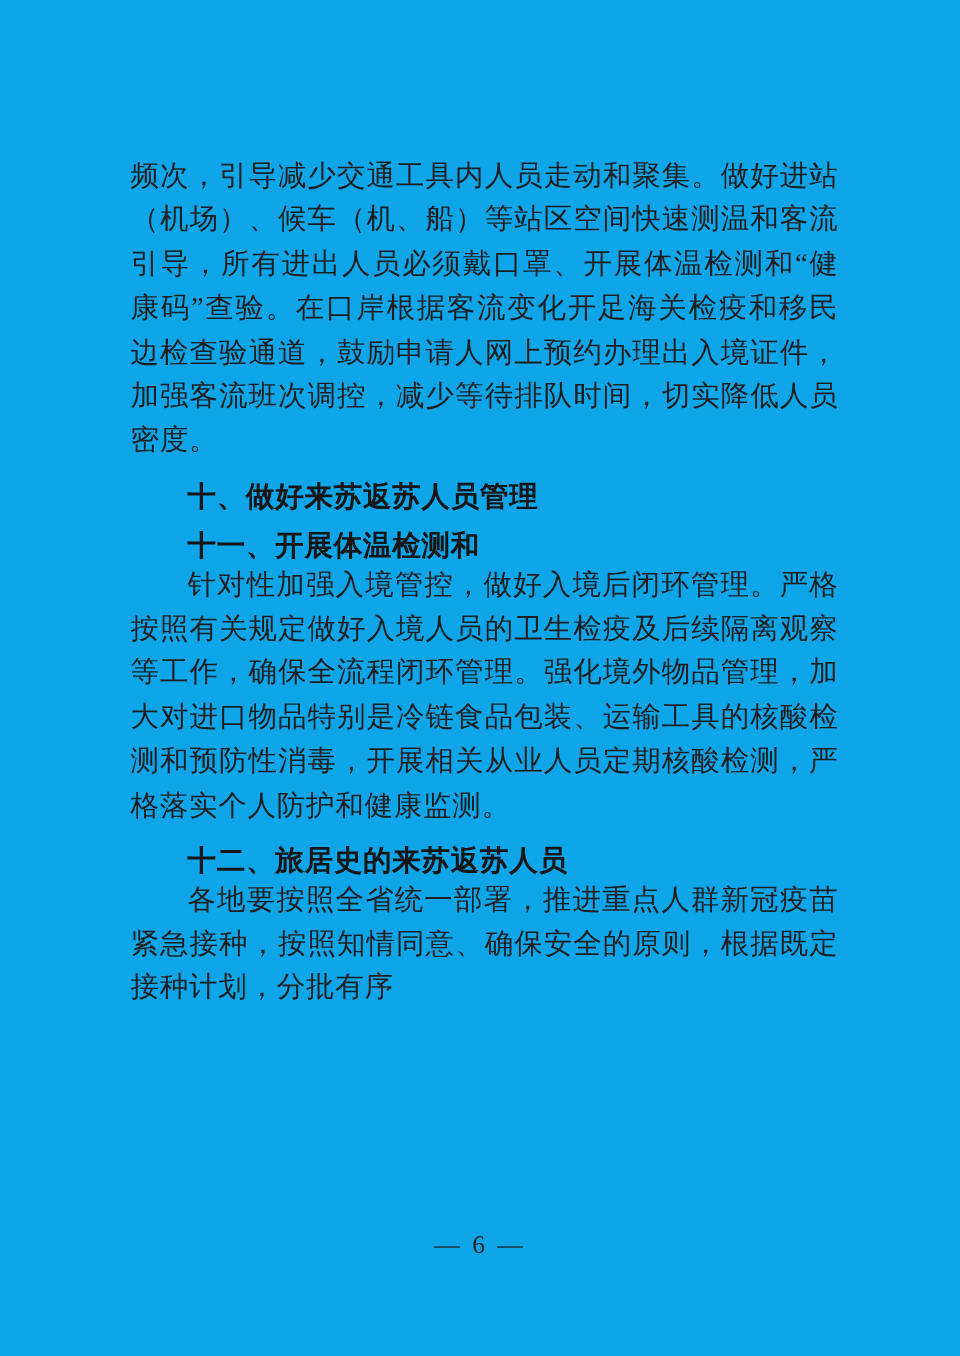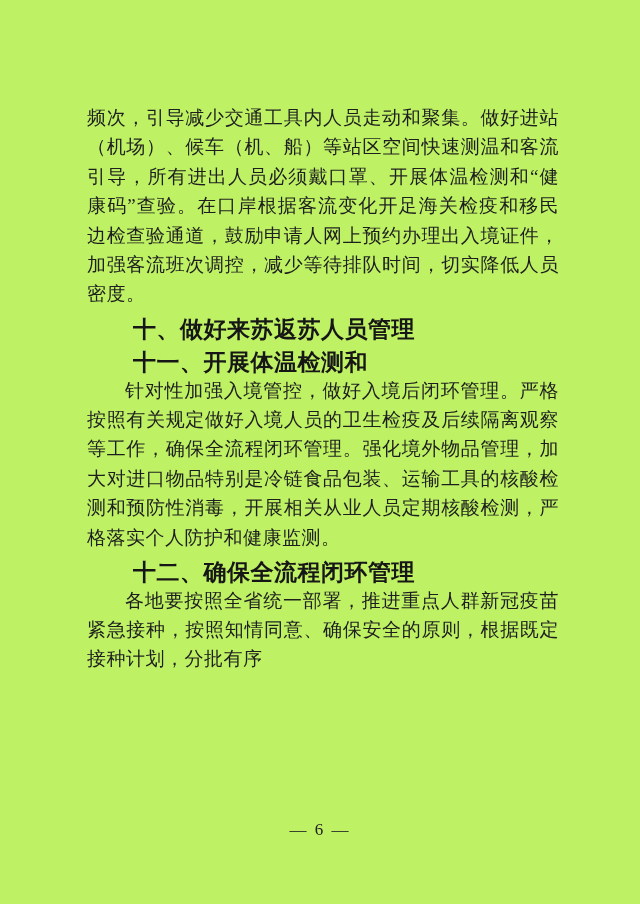--- a/index.html
+++ b/index.html
@@ -5,21 +5,21 @@
   html, body {
     margin: 0;
     padding: 0;
     background: #e8e8e8;
   }
   .page {
     position: relative;
     width: 640px;
     height: 904px;
     margin: 0 auto;
-    background: #bef264;
+    background: #0ea5e9;
     overflow: hidden;
     font-family: "Liberation Serif", "DejaVu Serif", serif;
     color: #1e1e1e;
   }
   .content {
     position: absolute;
     left: 87px;
     top: 103px;
     width: 472px;
   }
@@ -31,23 +31,23 @@
     text-align: justify;
     text-justify: inter-character;
     text-indent: 2em;
     word-break: break-all;
   }
   .para.flow-in {
     text-indent: 0;
   }
   .heading {
     margin: 8px 0 -4px 0;
-    font-family: Liberation Mono, monospace;
+    font-family: Liberation Sans, sans-serif;
     font-weight: 700;
-    font-size: 23px;
+    font-size: 19px;
     line-height: 29.4px;
     letter-spacing: 0.5px;
     text-indent: 2em;
     color: #161616;
   }
   .footer {
     position: absolute;
     left: 0;
     top: 820px;
     width: 100%;
@@ -60,18 +60,18 @@
 </style>
 </head>
 <body>
 
 <div class="page">
   <div class="content">
     <p class="para flow-in">频次，引导减少交通工具内人员走动和聚集。做好进站（机场）、候车（机、船）等站区空间快速测温和客流引导，所有进出人员必须戴口罩、开展体温检测和“健康码”查验。在口岸根据客流变化开足海关检疫和移民边检查验通道，鼓励申请人网上预约办理出入境证件，加强客流班次调控，减少等待排队时间，切实降低人员密度。</p>
     <h2 class="heading">十、做好来苏返苏人员管理</h2>
     <h2 class="heading">十一、开展体温检测和</h2>
     <p class="para">针对性加强入境管控，做好入境后闭环管理。严格按照有关规定做好入境人员的卫生检疫及后续隔离观察等工作，确保全流程闭环管理。强化境外物品管理，加大对进口物品特别是冷链食品包装、运输工具的核酸检测和预防性消毒，开展相关从业人员定期核酸检测，严格落实个人防护和健康监测。</p>
-    <h2 class="heading">十二、确保全流程闭环管理</h2>
+    <h2 class="heading">十二、旅居史的来苏返苏人员</h2>
     <p class="para">各地要按照全省统一部署，推进重点人群新冠疫苗紧急接种，按照知情同意、确保安全的原则，根据既定接种计划，分批有序</p>
   </div>
 
   <div class="footer">— 6 —</div>
 </div>
 
 </body></html>

